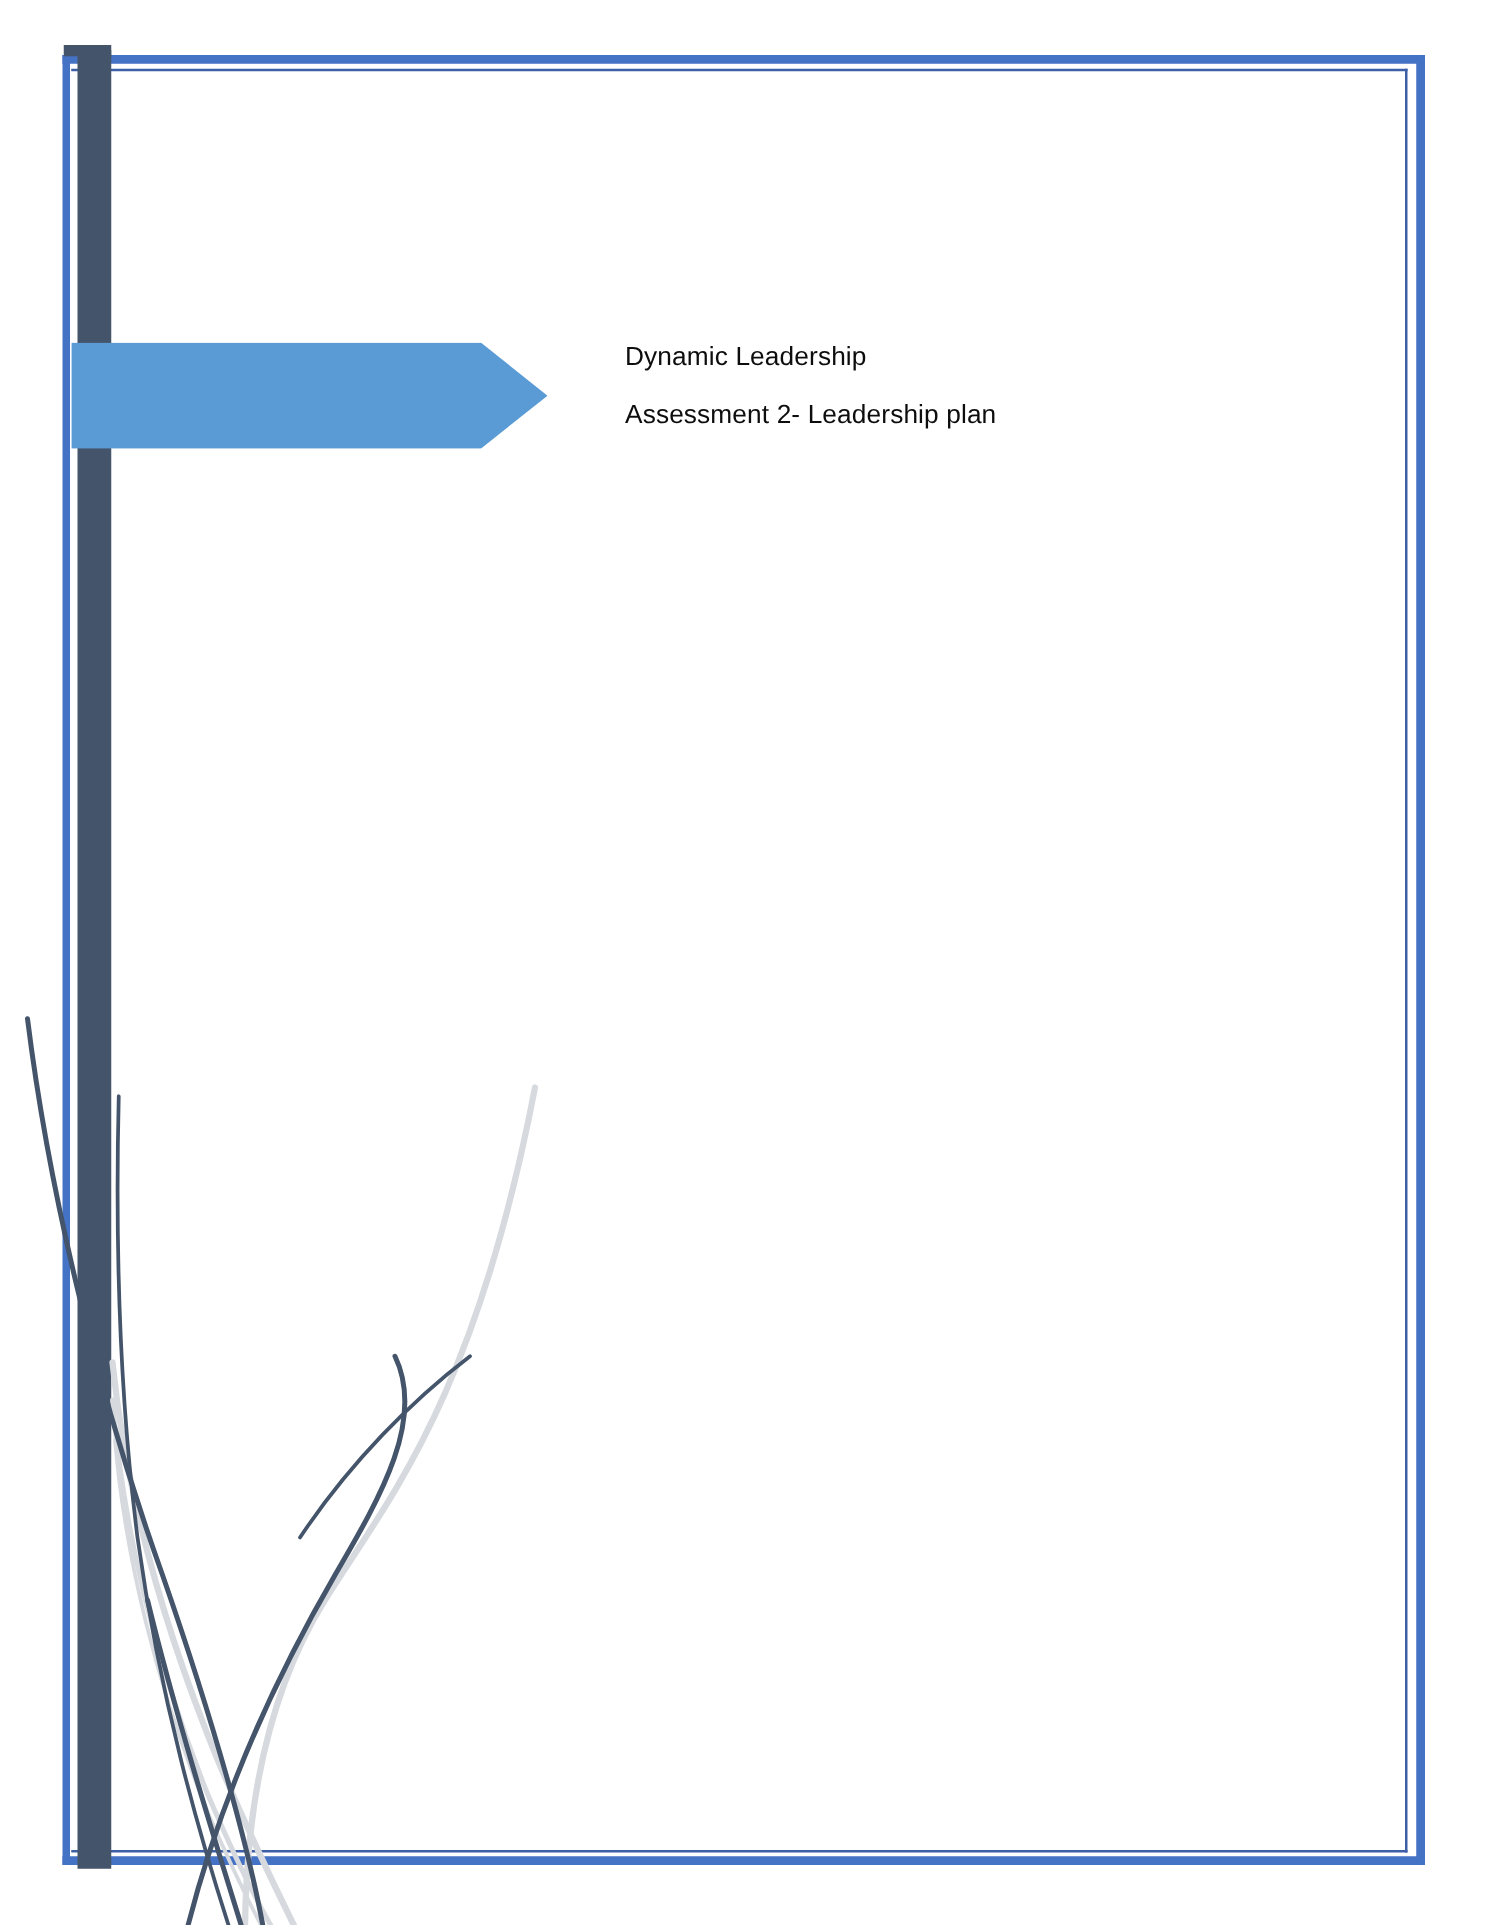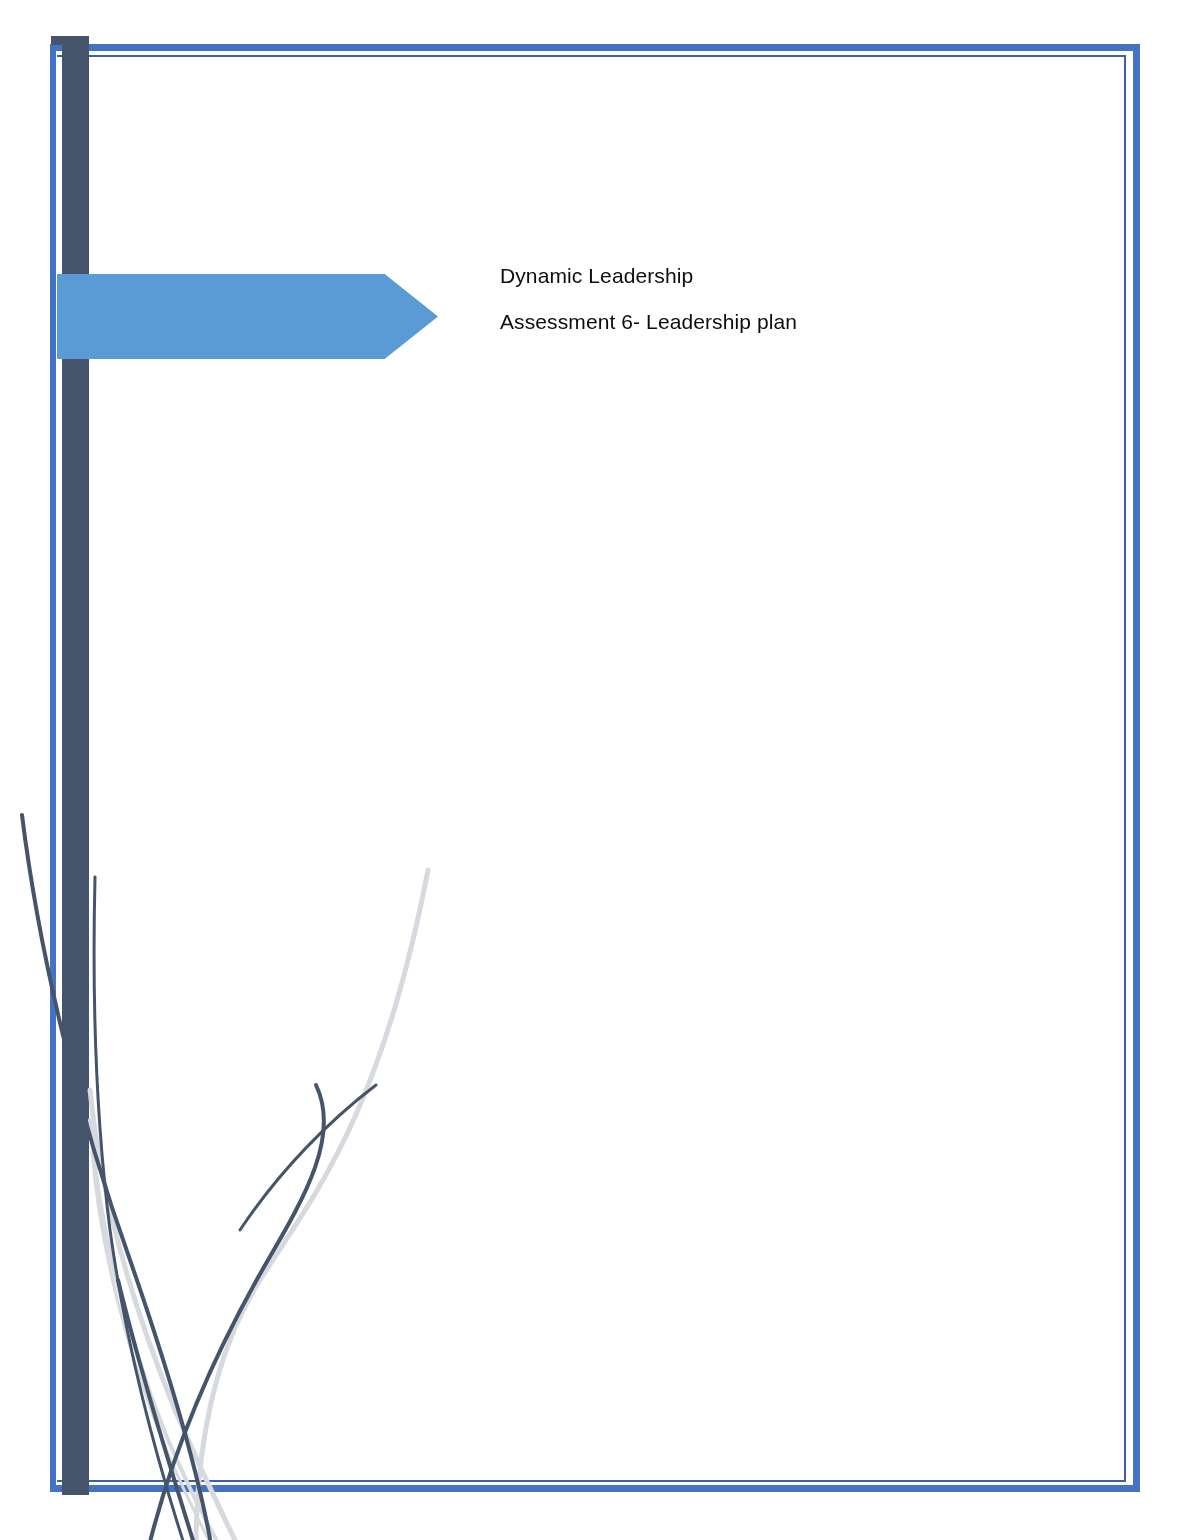--- a/index.html
+++ b/index.html
@@ -115,21 +115,21 @@
     width: 381px;
     height: 85px;
     background: #5B9BD5;
     clip-path: polygon(0 0, 86% 0, 100% 50%, 86% 100%, 0 100%);
   }
 
   
   .title-block {
     position: absolute;
     left: 500px;
-    top: 253px;
+    top: 263px;
     width: 600px;
   }
   .title-line {
     font-size: 21px;
     line-height: 46px;
     color: #0d0d0d;
     letter-spacing: 0.1px;
     white-space: nowrap;
   }
 
@@ -162,21 +162,21 @@
     <div class="frame-inner-right"></div>
   </div>
 
   <div class="left-bar-cap"></div>
   <div class="left-bar"></div>
 
   <div class="arrow-banner"></div>
 
   <div class="title-block">
     <div class="title-line">Dynamic Leadership</div>
-    <div class="title-line">Assessment 6- Leadership plan</div>
+    <div class="title-line">Assessment 2- Leadership plan</div>
   </div>
 
   <div class="grass-art">
     <svg width="560" height="790" viewBox="0 0 560 790" fill="none" xmlns="http://www.w3.org/2000/svg">
 
       <g stroke="#D6D9DE" fill="none" stroke-linecap="round">
 
         <path d="M 196 790 C 196 700, 210 600, 260 520 C 310 440, 380 360, 428 110" stroke-width="5"></path>
 
         <path d="M 90 330 C 100 430, 130 540, 175 650 C 205 720, 225 760, 240 790" stroke-width="5"></path>

